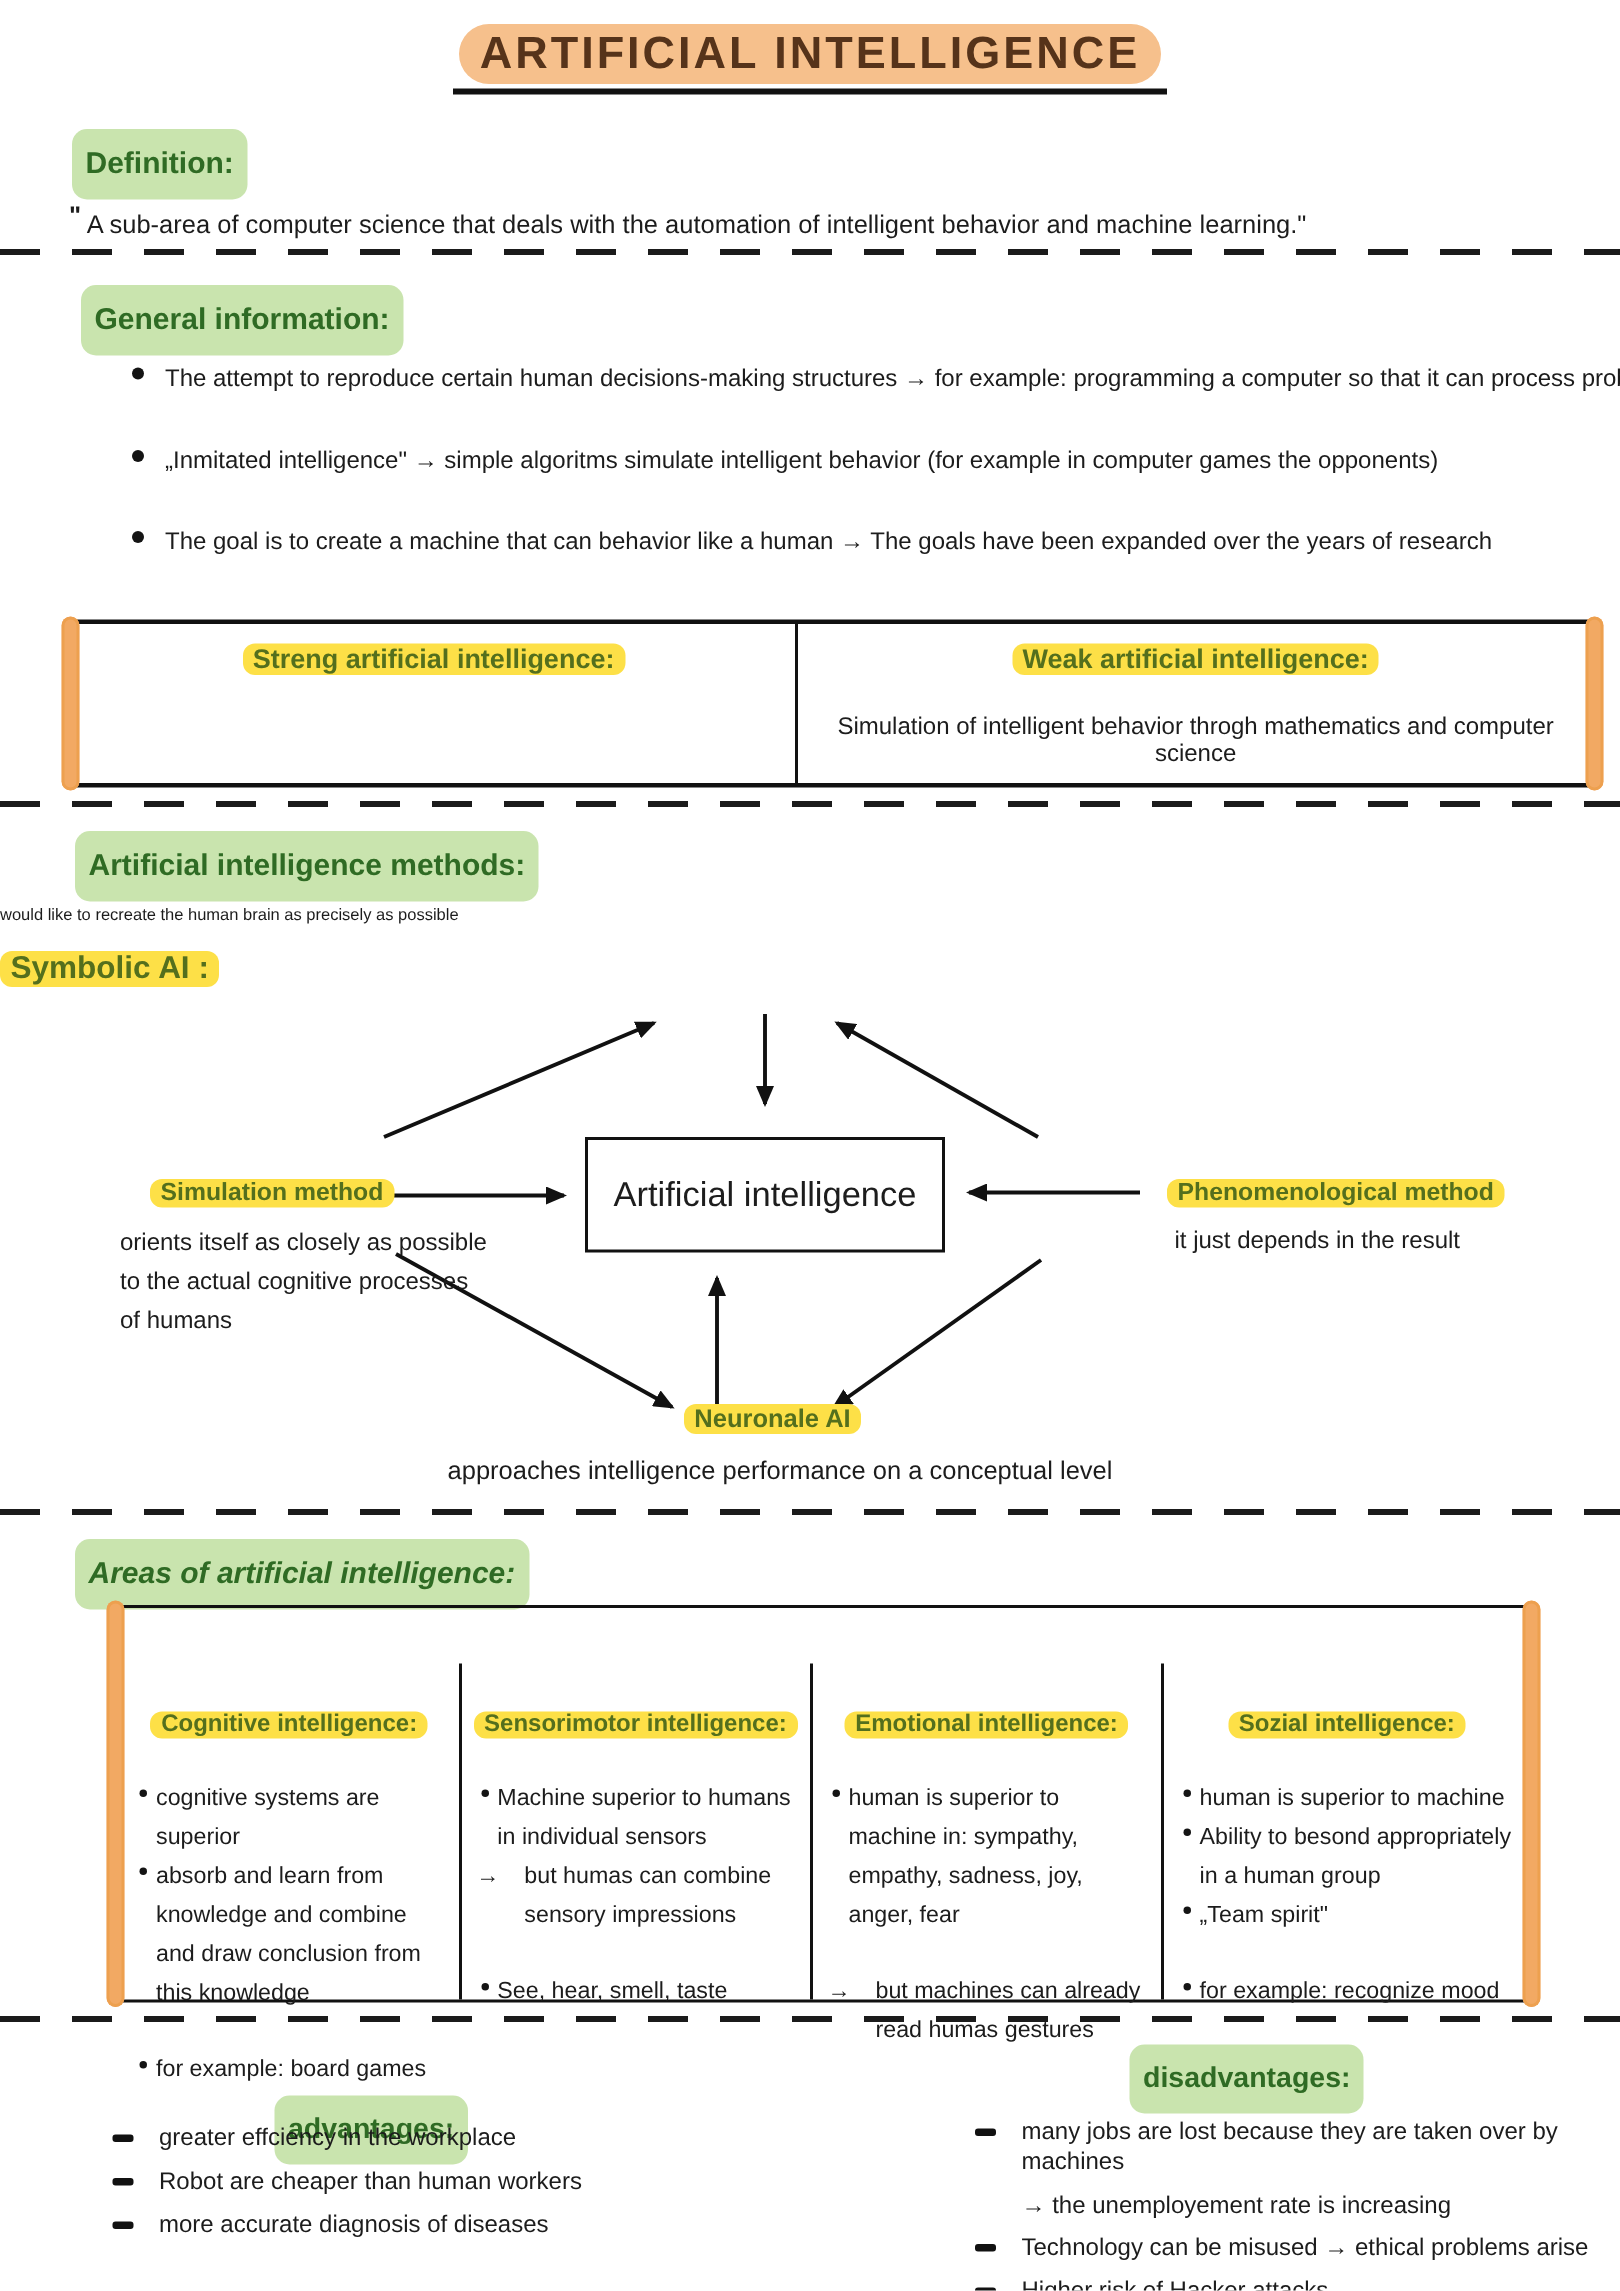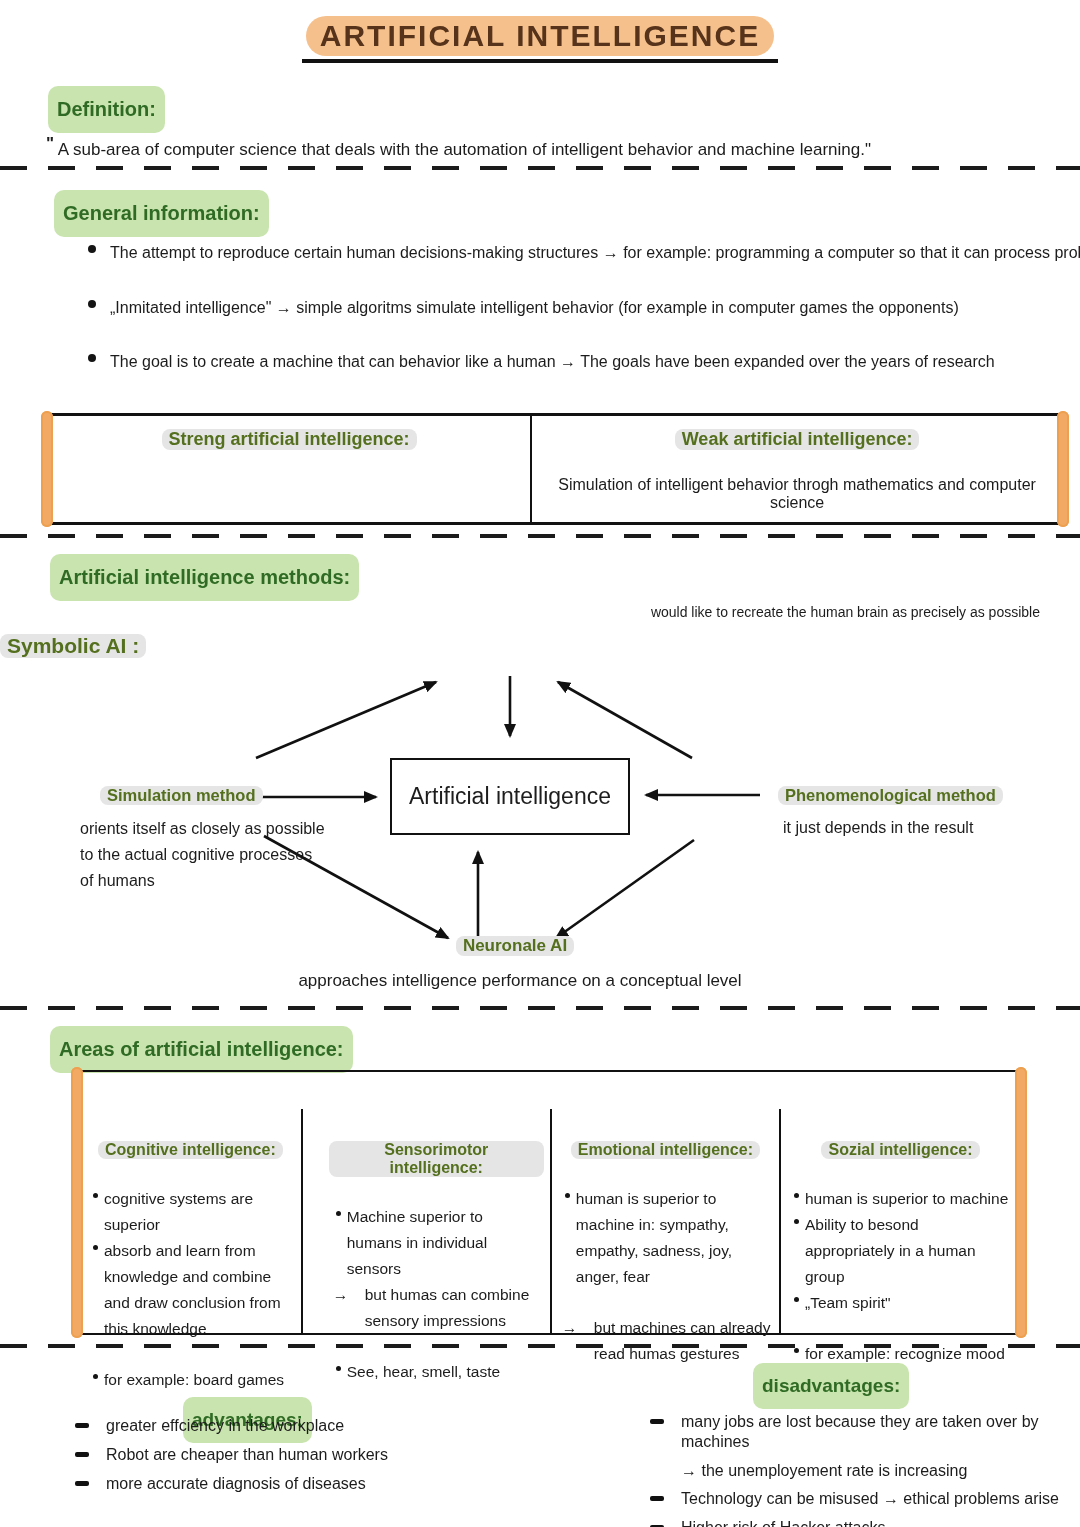--- a/index.html
+++ b/index.html
@@ -14,21 +14,21 @@
   
   .hl-orange {
     background:#f6c08c; color:#56331a; border-radius:20px;
     padding:3px 14px; display:inline-block;
   }
   .hl-green {
     background:#c9e4ae; color:#2f6b24; border-radius:10px;
     padding:12px 9px; display:inline-block; font-weight:bold;
   }
   .hl-yellow {
-    background:#e5e5e5; color:#546f1d; border-radius:8px;
+    background:#fde047; color:#546f1d; border-radius:8px;
     padding:0 7px; display:inline-block; font-weight:bold;
   }
 
   .title-wrap { top:16px; left:0; right:0; text-align:center; }
   .title-underline { display:inline-block; border-bottom:4px solid #111; padding:0 4px 3px 4px; }
   .title-pill { font-size:30px; font-weight:bold; letter-spacing:2px; }
 
   .section-heading { font-size:20px; }
 
   .divider {
@@ -56,41 +56,41 @@
   }
   .obar-l { left:-7px; } .obar-r { right:-7px; }
   .t1col { display:flex; flex-direction:column; align-items:center; padding:13px 10px 0 10px; }
   .t1col.c1 { flex:485 0 0; } .t1col.c2 { flex:535 0 0; border-left:2.5px solid #111; }
   .t1header { font-size:18px; }
   .t1body { font-size:16px; margin-top:26px; text-align:center; }
 
   
   .diagram { top:600px; left:0; width:1080px; height:406px; }
   .diagram svg { position:absolute; inset:0; }
-  .dg-top-desc { top:4px; left:0; right:40px; text-align:right; font-size:14px; }
+  .dg-top-desc { top:4px; left:0; right:40px; text-align:left; font-size:11px; }
   .dg-symbolic { top:34px; left:0; right:50px; text-align:left; font-size:21px; }
   .dg-box {
     left:390px; top:158px; width:240px; height:77px;
     border:2.5px solid #111; display:flex; align-items:center; justify-content:center;
     font-size:23px; color:#1d1d1d;
   }
   .dg-sim-label { left:100px; top:186px; font-size:16.5px; }
   .dg-sim-desc { left:80px; top:216px; width:248px; font-size:16px; line-height:26px; }
   .dg-phen-label { left:778px; top:186px; font-size:16.5px; }
   .dg-phen-desc { left:783px; top:219px; font-size:16px; white-space:nowrap; }
   .dg-neuro-label { top:336px; left:0; right:50px; text-align:center; font-size:17px; }
   .dg-neuro-desc { top:371px; left:0; right:40px; text-align:center; font-size:17px; }
 
   
   .table2 {
     left:76px; top:1070px; width:946px; height:265px;
     border:2.5px solid #111; display:flex;
   }
   .t2col { padding:0 6px;margin-top:37px; }
-  .t2col.c1 { flex:228 0 0; } .t2col.c2 { flex:235 0 0;padding-left:26px; }
+  .t2col.c1 { flex:228 0 0; } .t2col.c2 { flex:235 0 0; }
   .t2col.c3 { flex:235 0 0; } .t2col.c4 { flex:248 0 0; }
   .t2col:not(:first-child) { border-left:2px solid #111; }
   .t2header { text-align:center; margin-top:32px; font-size:16px; }
   .t2items { margin-top:27px; font-size:15.5px; line-height:26px; padding:0 2px 0 6px; }
   .ci { position:relative; padding-left:12px; }
   .ci.dot::before {
     content:""; position:absolute; left:1px; top:7px;
     width:5px; height:5px; border-radius:50%; background:#141414;
   }
   .ci.arrowb { padding-left:30px; }
@@ -177,21 +177,21 @@
   <div class="abs dg-sim-label"><span class="hl-yellow">Simulation method</span></div>
   <div class="abs dg-sim-desc">orients itself as closely as possible to the actual cognitive processes of humans</div>
   <div class="abs dg-phen-label"><span class="hl-yellow">Phenomenological method</span></div>
   <div class="abs dg-phen-desc">it just depends in the result</div>
   <div class="abs dg-neuro-label"><span class="hl-yellow">Neuronale AI</span></div>
   <div class="abs dg-neuro-desc">approaches intelligence performance on a conceptual level</div>
 </div>
 
 <div class="abs divider" style="top:1006px;"></div>
 
-<div class="abs section-heading" style="left:50px; top:1026px;">
+<div class="abs section-heading" style="left:50px; top:1026px;font-style:italic;">
   <span class="hl-green">Areas of artificial intelligence:</span>
 </div>
 
 <div class="abs table2">
   <span class="obar obar-l"></span>
   <span class="obar obar-r"></span>
 
   <div class="t2col c1">
     <div class="t2header"><span class="hl-yellow">Cognitive intelligence:</span></div>
     <div class="t2items">

